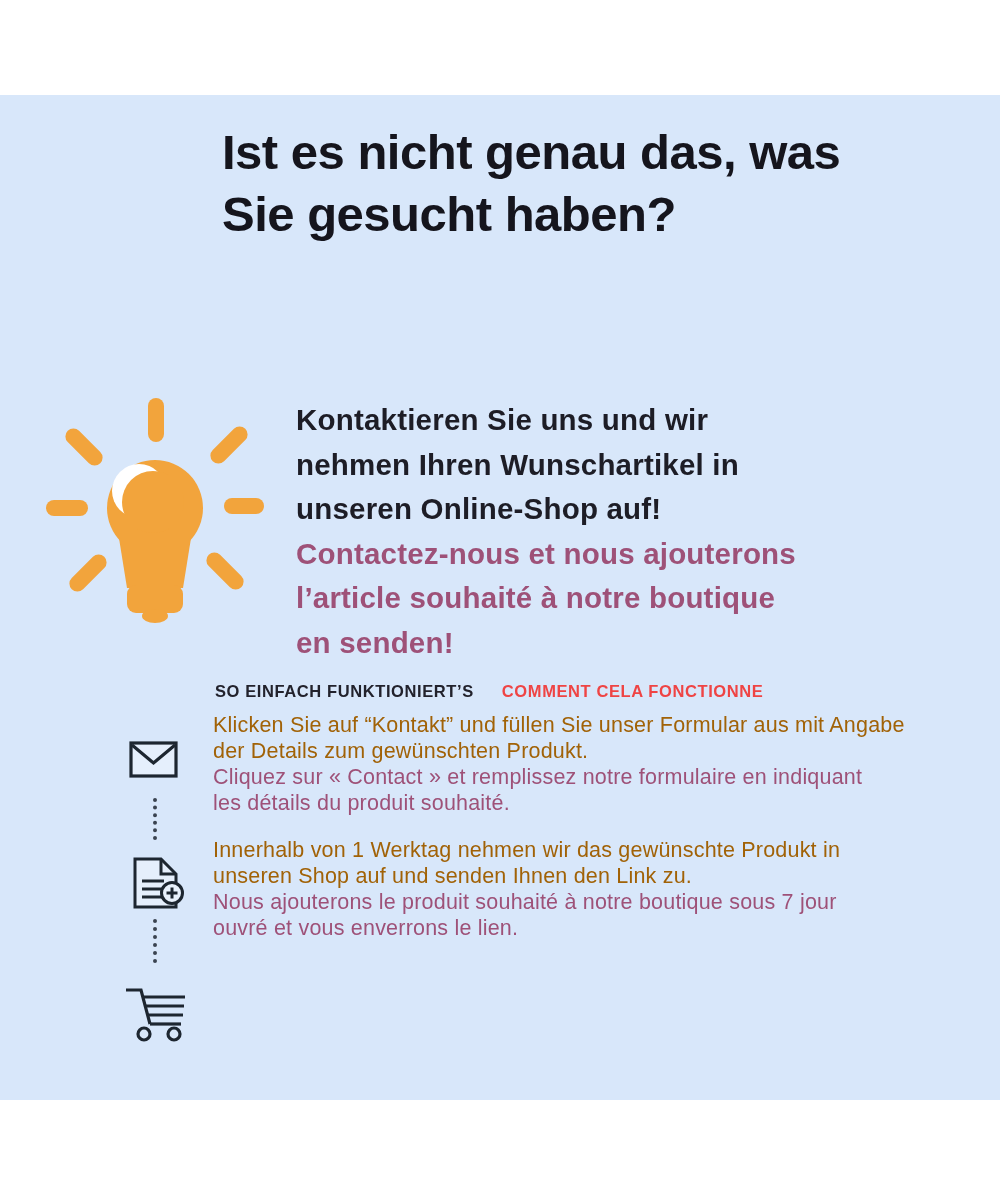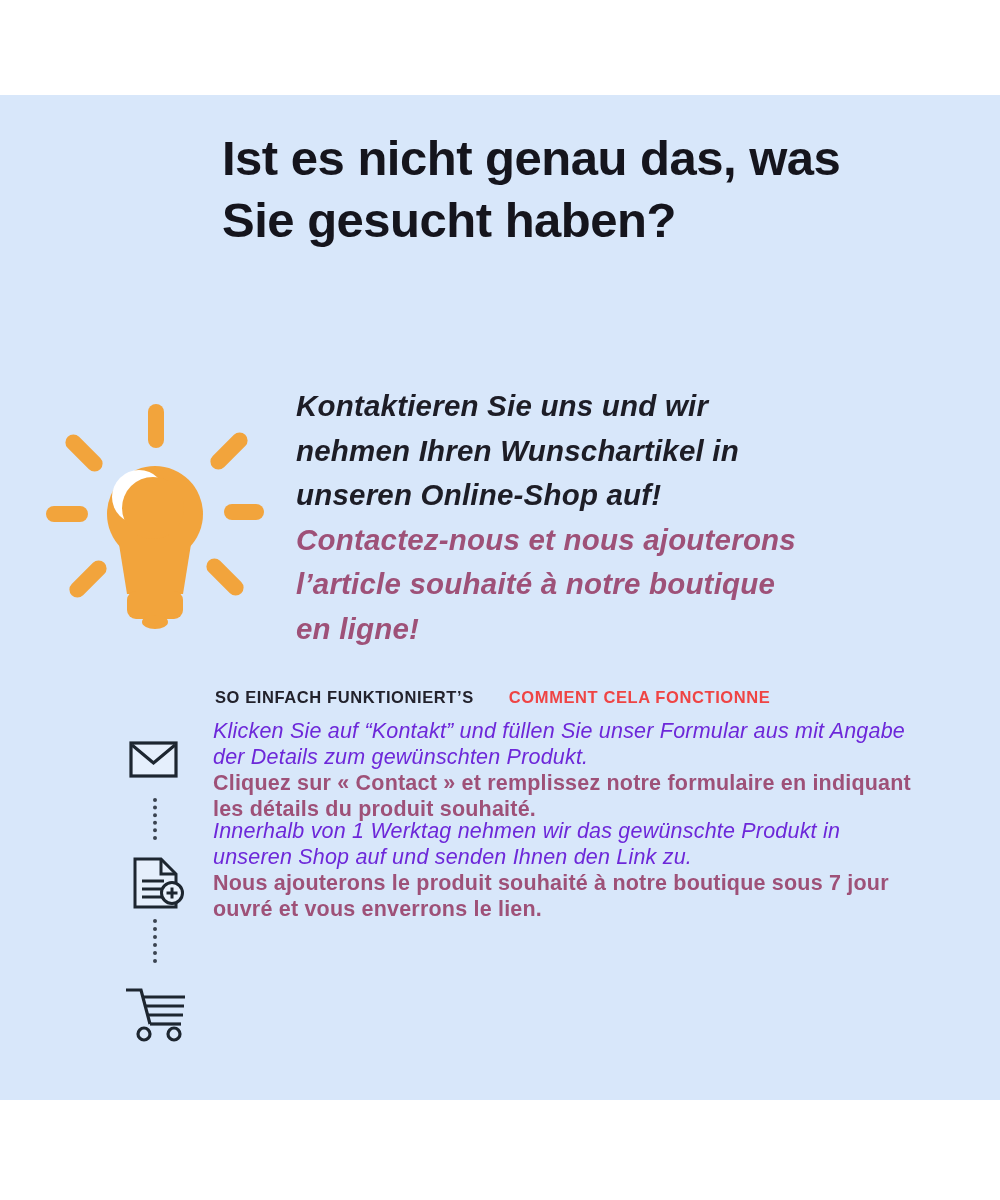--- a/index.html
+++ b/index.html
@@ -1,42 +1,42 @@
 <!DOCTYPE html>
 <html><head>
 <meta charset="utf-8">
 <style>
   html,body{margin:0;padding:0;background:#ffffff;}
   .canvas{
     position:relative;width:1000px;height:1200px;background:#ffffff;
     font-family:"Liberation Sans",sans-serif;overflow:hidden;
   }
   .panel{position:absolute;left:0;top:95px;width:1000px;height:1005px;background:#d8e7fa;}
-  .abs{position:absolute;margin-top:6px;}
+  .abs{position:absolute;}
   .pre{white-space:pre-line;}
 
   .headline{left:222px;top:121px;font-size:49px;line-height:62px;font-weight:700;letter-spacing:-0.5px;}
   .headline .de{color:#15151d;}
   .headline .fr{color:#9e5178;}
 
-  .intro{left:296px;top:378px;font-size:29.5px;line-height:44.5px;font-weight:700;letter-spacing:0.2px;font-style:italic;}
+  .intro{left:296px;top:398px;font-size:29.5px;line-height:44.5px;font-weight:700;letter-spacing:0.2px;}
   .intro .de{color:#1d1d26;}
   .intro .fr{color:#9e5178;}
 
   .bulb{left:40px;top:390px;}
 
-  .how-heading{left:215px;top:682px;display:flex;gap:35px;font-size:16.5px;font-weight:700;letter-spacing:0.6px;}
+  .how-heading{left:215px;top:682px;display:flex;gap:28px;font-size:16.5px;font-weight:700;letter-spacing:0.6px;}
   .how-heading .de{color:#22222c;}
   .how-heading .fr{color:#ef4444;}
 
   .step{left:213px;width:760px;font-size:21.5px;line-height:26px;}
-  .step .de{color:#6d28d9;font-weight:400;letter-spacing:0.2px;font-style:italic;}
-  .step .fr{color:#9e5178;font-weight:700;letter-spacing:0.2px;}
+  .step .de{color:#a16207;font-weight:400;letter-spacing:0.2px;}
+  .step .fr{color:#9e5178;font-weight:400;letter-spacing:0.2px;}
   .step1{top:712px;}
-  .step2{top:812px;}
+  .step2{top:837px;}
   .step3{top:961px;}
 
   .icon{position:absolute;}
   .env-icon{left:129px;top:741px;}
   .doc-icon{left:128px;top:855px;}
   .cart-icon{left:122px;top:984px;}
   .dotline{position:absolute;left:153px;width:0;border-left:4px dotted #3a4350;}
   .dot1{top:798px;height:42px;}
   .dot2{top:919px;height:44px;}
 </style>
@@ -70,21 +70,21 @@
       <circle cx="113" cy="112" r="31" fill="#f2a43c"></circle>
     </svg>
   </div>
 
   <div class="abs intro">
     <div class="de pre">Kontaktieren Sie uns und wir
 nehmen Ihren Wunschartikel in
 unseren Online-Shop auf!</div>
     <div class="fr pre">Contactez-nous et nous ajouterons
 l’article souhaité à notre boutique
-en ligne!</div>
+en senden!</div>
   </div>
 
   <div class="abs how-heading">
     <span class="de">SO EINFACH FUNKTIONIERT’S</span>
     <span class="fr">COMMENT CELA FONCTIONNE</span>
   </div>
 
   <div class="icon env-icon">
     <svg width="50" height="38" viewBox="0 0 50 38" fill="rgba(255,255,255,0.35)">
       <rect x="2" y="2" width="45" height="33" stroke="#1d2630" stroke-width="3.2"></rect>

